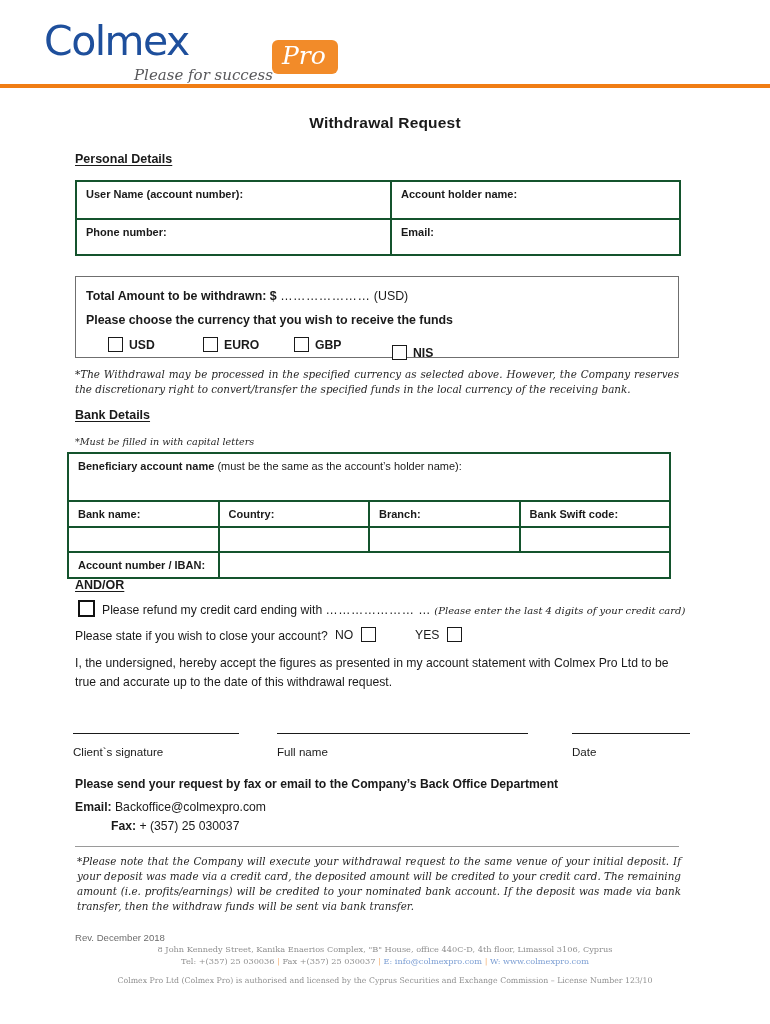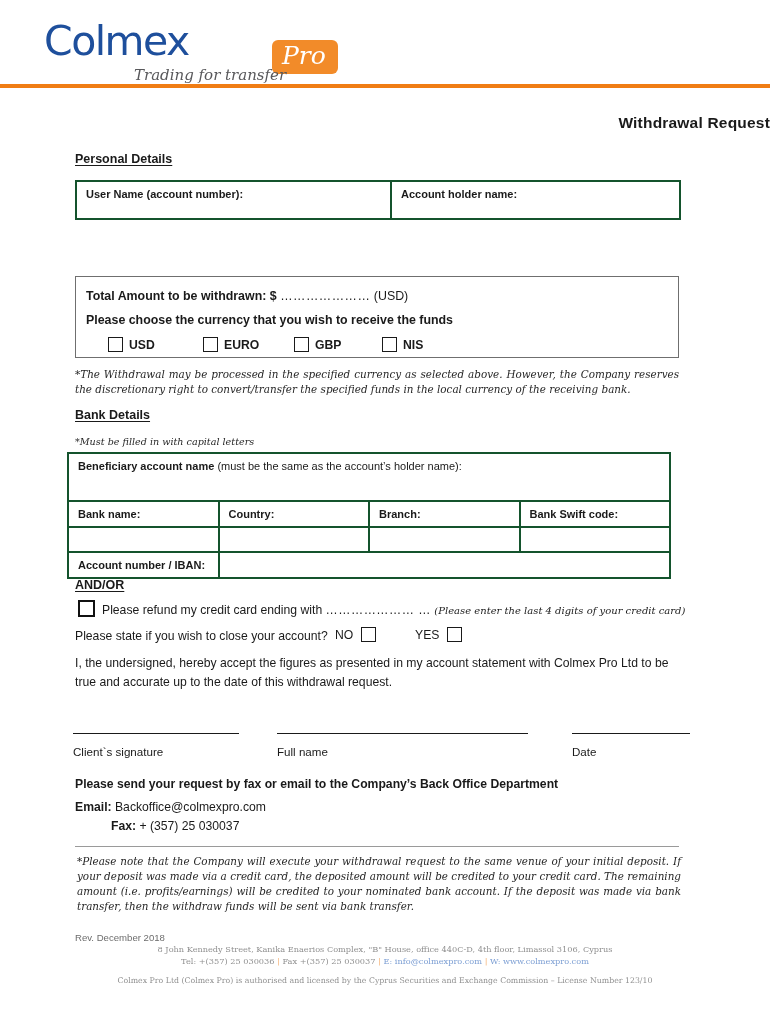--- a/index.html
+++ b/index.html
@@ -54,21 +54,21 @@
     color: #58585b;
     white-space: nowrap;
   }
   .orange-rule {
     position: absolute; left: 0; top: 84px;
     width: 770px; height: 4px;
     background: #f07d14;
   }
   .doc-title {
     position: absolute; left: 0; top: 114px; width: 770px;
-    text-align: right;
+    text-align: center;
     font-size: 15.5px; font-weight: bold;
     letter-spacing: 0.2px;
   }
   .section-head {
     position: absolute;
     font-size: 12.5px; font-weight: bold;
     text-decoration: underline;
     text-underline-offset: 2px;
   }
 
@@ -212,34 +212,38 @@
   .footer-block .blue { color: #2a62b8; }
   .footer-block .sep { color: #f07d14; }
 </style>
 </head>
 <body>
 
 <div class="header">
   <div class="logo-wrap">
     <div class="logo-main">Colmex</div>
     <div class="logo-pro">Pro</div>
-    <div class="logo-tagline">Trading for transfer</div>
+    <div class="logo-tagline">Please for success</div>
   </div>
   <div class="orange-rule"></div>
 </div>
 
 <div class="doc-title">Withdrawal Request</div>
 
 <div class="section-head" style="left:75px; top:152px;">Personal Details</div>
 
 <table class="tbl" id="personal-table">
   <tbody>
       <tr class="r1">
     <td style="width:315px;">User Name (account number):</td>
     <td style="width:289px;">Account holder name:</td>
+  </tr>
+  <tr>
+    <td>Phone number:</td>
+    <td>Email:</td>
   </tr>
 </tbody>
   </table>
 
 <div class="amount-box">
   <div class="amount-line">
     <span>Total Amount to be withdrawn: $</span>
     <span class="dots">…………………</span>
     <span class="usd-note">(USD)</span>
   </div>
@@ -247,21 +251,21 @@
   <div class="cur-row">
     <div class="cur-opt" style="left:32px;">
       <span class="cbx"></span><span class="lbl">USD</span>
     </div>
     <div class="cur-opt" style="left:127px;">
       <span class="cbx"></span><span class="lbl">EURO</span>
     </div>
     <div class="cur-opt" style="left:218px;">
       <span class="cbx"></span><span class="lbl">GBP</span>
     </div>
-    <div class="cur-opt" style="left:306px;">
+    <div class="cur-opt" style="left:316px;margin-top:8px;">
       <span class="cbx"></span><span class="lbl">NIS</span>
     </div>
   </div>
 </div>
 
 <div class="note-italic" style="left:75px; top:367px; width:604px;">*The Withdrawal may be processed in the specified currency as selected above. However, the Company reserves the discretionary right to convert/transfer the specified funds in the local currency of the receiving bank.</div>
 
 <div class="section-head" id="bank-head">Bank Details</div>
 <div class="note-italic" id="must-fill">*Must be filled in with capital letters</div>
 

